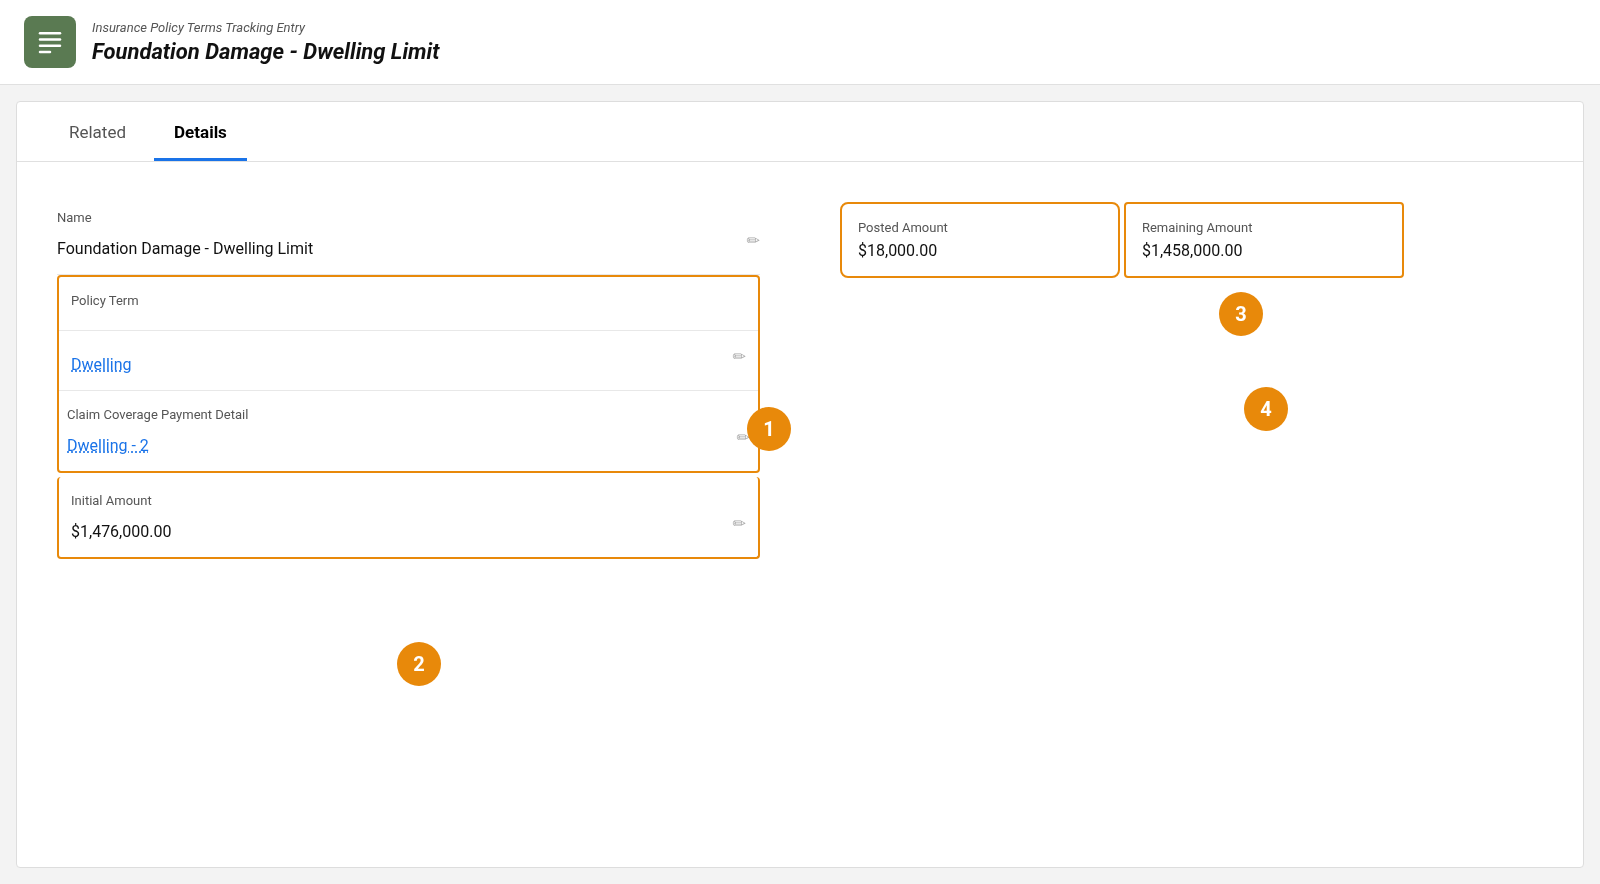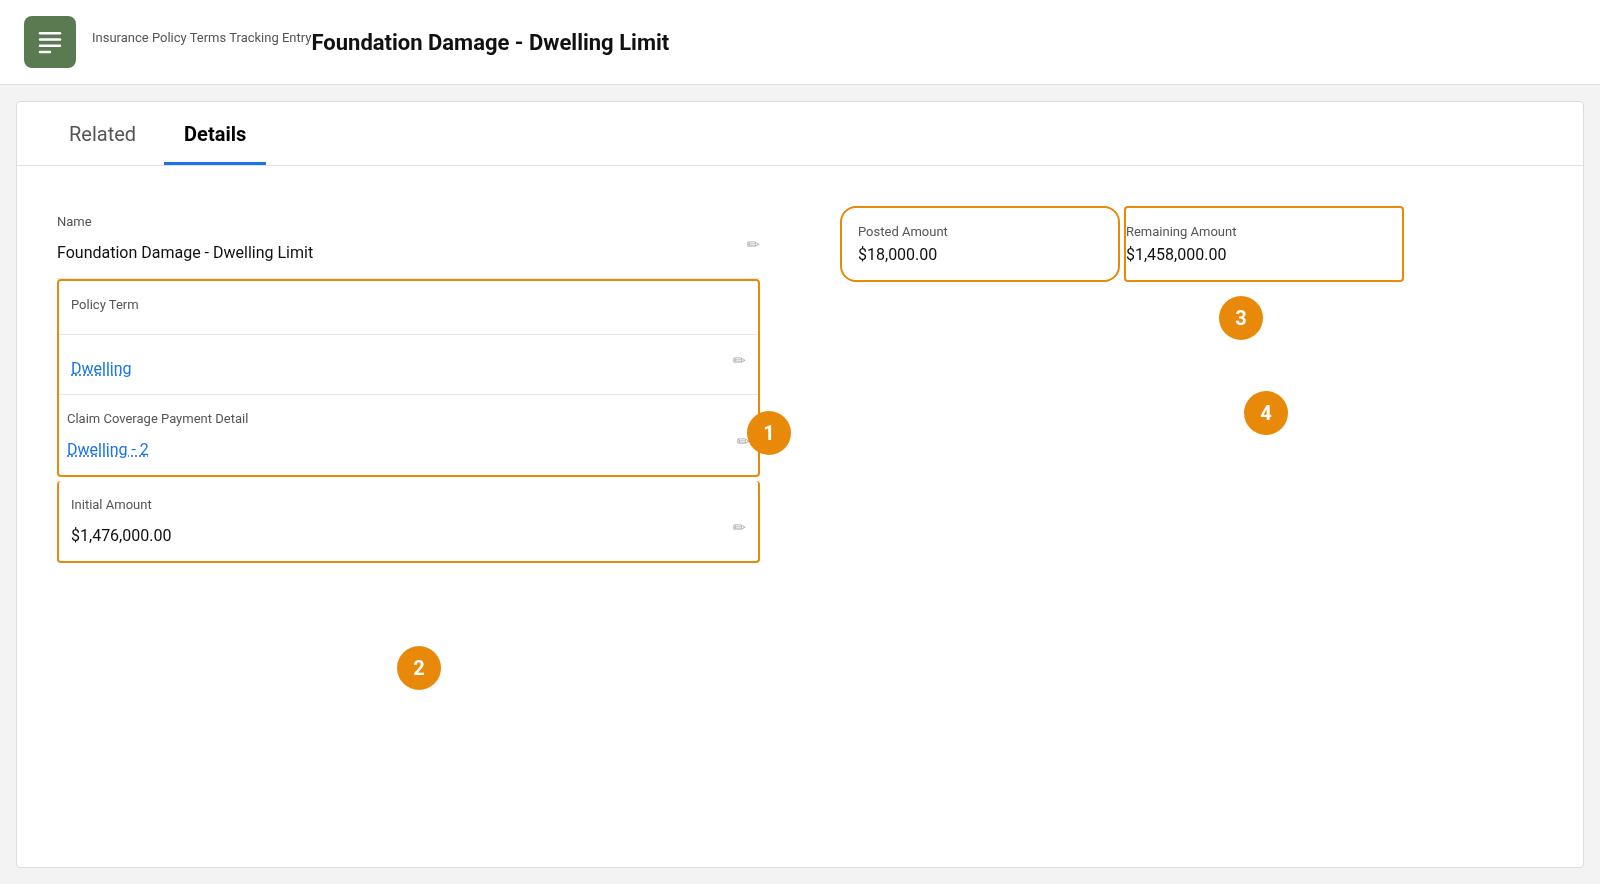--- a/index.html
+++ b/index.html
@@ -31,21 +31,22 @@
       justify-content: center;
       flex-shrink: 0;
     }
     .header-icon svg {
       width: 30px;
       height: 30px;
       fill: white;
     }
     .header-text {
       display: flex;
-      flex-direction: row;
+      flex-direction: column;
+      font-style: italic;
     }
     .header-subtitle {
       font-size: 13px;
       color: #555;
       margin-bottom: 4px;
     }
     .header-title {
       font-size: 22px;
       font-weight: 700;
       color: #111;
@@ -61,21 +62,21 @@
     }
 
     
     .tabs {
       display: flex;
       border-bottom: 1px solid #e0e0e0;
       padding: 0 32px;
     }
     .tab {
       padding: 20px 20px 16px 20px;
-      font-size: 20px;
+      font-size: 17px;
       cursor: pointer;
       color: #555;
       border-bottom: 3px solid transparent;
       margin-right: 8px;
     }
     .tab.active {
       color: #000000;
       font-weight: 700;
       border-bottom: 3px solid #1a73e8;
     }
@@ -245,30 +246,30 @@
               <div class="edit-icon">✏</div>
             </div>
           </div>
         </div>
 
       </div>
 
       <div class="right-col">
 
         
-        <div style="border: 2.5px solid #e8890a; border-radius: 16px; display: inline-block; min-width: 280px; margin-bottom: 16px;">
+        <div style="border: 2.5px solid #e8890a; border-radius: 8px; display: inline-block; min-width: 280px; margin-bottom: 16px;">
           <div style="padding: 16px 16px;">
             <div class="field-label">Posted Amount</div>
             <div class="field-value">$18,000.00</div>
           </div>
         </div>
 
         
         <div style="border: 2.5px solid #e8890a; border-radius: 4px; display: inline-block; min-width: 280px; margin-top: 8px;">
-          <div style="padding: 16px 0;">
+          <div style="padding: 16px 16px;">
             <div class="field-label">Remaining Amount</div>
             <div class="field-value">$1,458,000.00</div>
           </div>
         </div>
 
       </div>
     </div>
 
   </div>
 </div>

